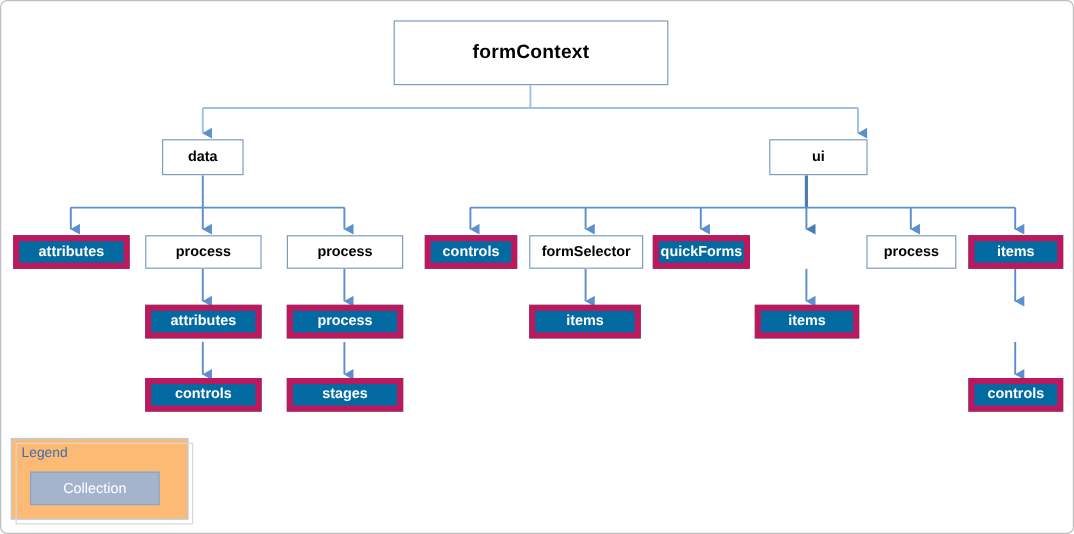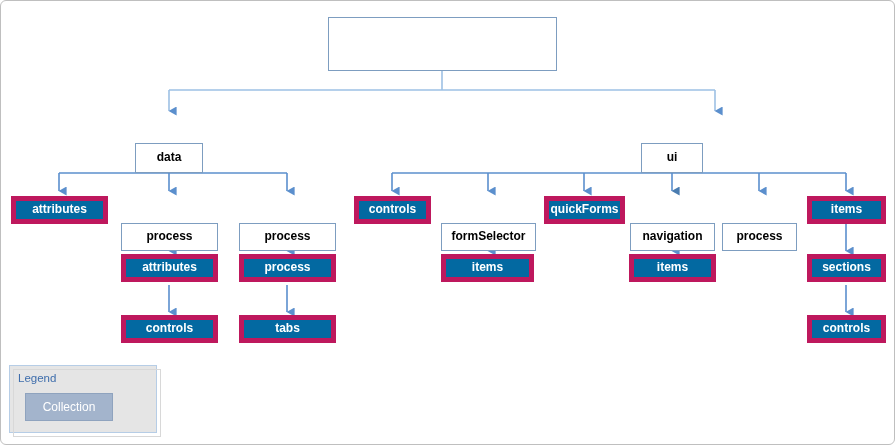--- a/index.html
+++ b/index.html
@@ -36,21 +36,20 @@
     justify-content: center;
     text-align: center;
     font-weight: bold;
     line-height: 1.15;
     z-index: 3;
   }
   .node.white {
     background: #ffffff;
     border: 1px solid #7d9dc0;
     color: #000000;
-    margin-top: 27px;
   }
   .node.collection {
     background: #0369a1;
     border: 5px solid #be185d;
     color: #ffffff;
   }
   .node.root {
     background: #ffffff;
     border: 1px solid #7d9dc0;
     color: #000000;
@@ -70,21 +69,21 @@
   .lvl2 { font-size: 12px; }
   .lvl3 { font-size: 12px; }
   .lvl4 { font-size: 12px; }
 
   #legend {
     position: absolute;
     left: 8px;
     top: 364px;
     width: 148px;
     height: 68px;
-    background: #e5e5e5;
+    background: #fdba74;
     border: 1px solid #b6cde6;
     box-sizing: border-box;
     z-index: 4;
   }
   #legend .legend-shadow {
     position: absolute;
     left: 3px;
     top: 3px;
     width: 148px;
     height: 68px;
@@ -97,21 +96,21 @@
     left: 8px;
     top: 6px;
     font-size: 11.5px;
     color: #3f6eac;
     font-weight: normal;
   }
   .legend-swatch {
     position: absolute;
     left: 15px;
     top: 27px;
-    width: 88px;
+    width: 108px;
     height: 28px;
     background: #a3b4cc;
     border: 1px solid #8fa3be;
     box-sizing: border-box;
     display: flex;
     align-items: center;
     justify-content: center;
     color: #ffffff;
     font-size: 12px;
     font-weight: normal;
@@ -171,26 +170,27 @@
 
     <g stroke="#5b8fcd" stroke-width="1.6" fill="none">
       <path d="M487,223 L487,250" marker-end="url(#arrHead)"></path>
       <path d="M671,223 L671,250" marker-end="url(#arrHead)"></path>
       <path d="M845,223 L845,250" marker-end="url(#arrHead)"></path>
       <path d="M845,284 L845,311" marker-end="url(#arrHead)"></path>
     </g>
   </svg>
 
   <div class="node root" style="left:327px; top:16px; width:229px; height:54px;">
+    <span class="root-title">formContext</span>
   </div>
 
   <div class="node white lvl2" style="left:134px; top:115px; width:68px; height:30px;">
     <span>data</span>
   </div>
-  <div class="node white lvl2" style="left:640px; top:115px; width:62px; height:30px;">
+  <div class="node white lvl2" style="left:640px; top:115px; width:82px; height:30px;">
     <span>ui</span>
   </div>
 
   <div class="node collection lvl3" style="left:10px; top:195px; width:97px; height:28px;">
     <span>attributes</span>
   </div>
   <div class="node white lvl3" style="left:120px; top:195px; width:97px; height:28px;">
     <span>process</span>
   </div>
   <div class="node white lvl3" style="left:238px; top:195px; width:97px; height:28px;">
@@ -201,53 +201,47 @@
     <span>attributes</span>
   </div>
   <div class="node collection lvl4" style="left:120px; top:314px; width:97px; height:28px;">
     <span>controls</span>
   </div>
 
   <div class="node collection lvl4" style="left:238px; top:253px; width:97px; height:28px;">
     <span>process</span>
   </div>
   <div class="node collection lvl4" style="left:238px; top:314px; width:97px; height:28px;">
-    <span>tabs</span>
+    <span>stages</span>
   </div>
 
   <div class="node collection lvl3" style="left:353px; top:195px; width:77px; height:28px;">
     <span>controls</span>
   </div>
   <div class="node collection lvl3" style="left:543px; top:195px; width:81px; height:28px;">
     <span>quickForms</span>
   </div>
   <div class="node white lvl3" style="left:440px; top:195px; width:95px; height:28px;">
     <span>formSelector</span>
   </div>
-  <div class="node white lvl3" style="left:629px; top:195px; width:85px; height:28px;">
-    <span>navigation</span>
-  </div>
   <div class="node white lvl3" style="left:721px; top:195px; width:75px; height:28px;">
     <span>process</span>
   </div>
   <div class="node collection lvl3" style="left:806px; top:195px; width:79px; height:28px;">
     <span>items</span>
   </div>
 
   <div class="node collection lvl4" style="left:440px; top:253px; width:93px; height:28px;">
     <span>items</span>
   </div>
 
   <div class="node collection lvl4" style="left:628px; top:253px; width:87px; height:28px;">
     <span>items</span>
   </div>
 
-  <div class="node collection lvl4" style="left:806px; top:253px; width:79px; height:28px;">
-    <span>sections</span>
-  </div>
   <div class="node collection lvl4" style="left:806px; top:314px; width:79px; height:28px;">
     <span>controls</span>
   </div>
 
   <div id="legend">
     <div class="legend-shadow"></div>
     <div class="legend-title">Legend</div>
     <div class="legend-swatch">
       <span>Collection</span>
     </div>

